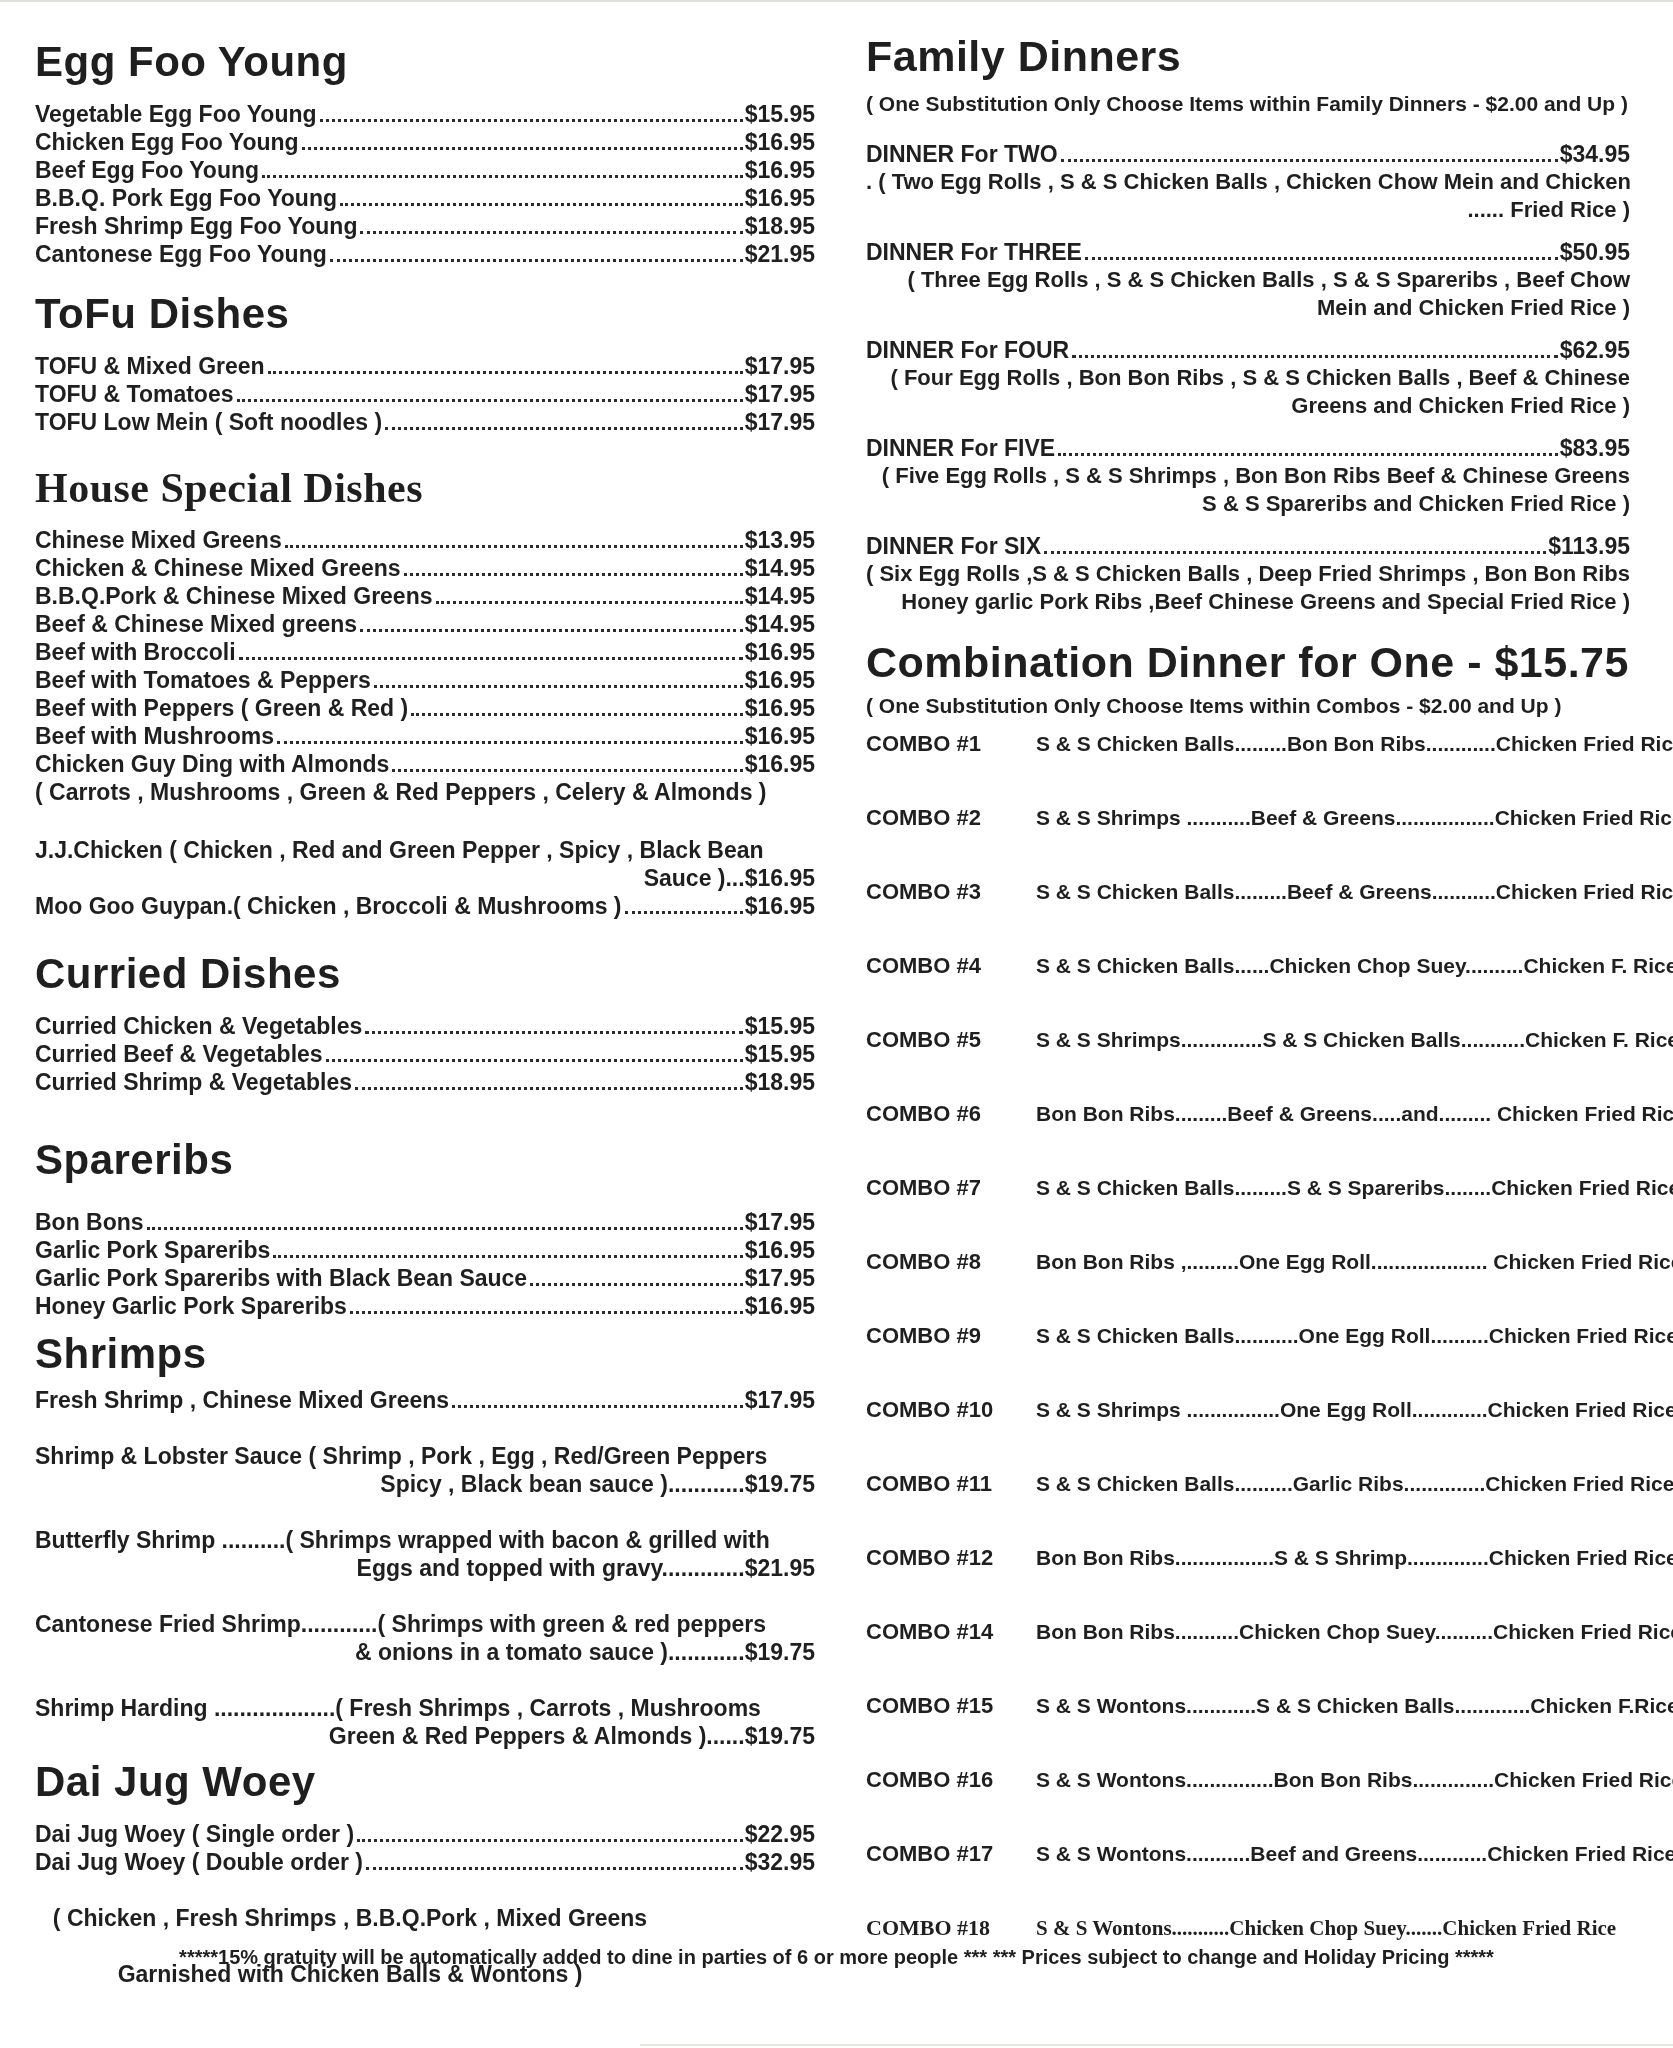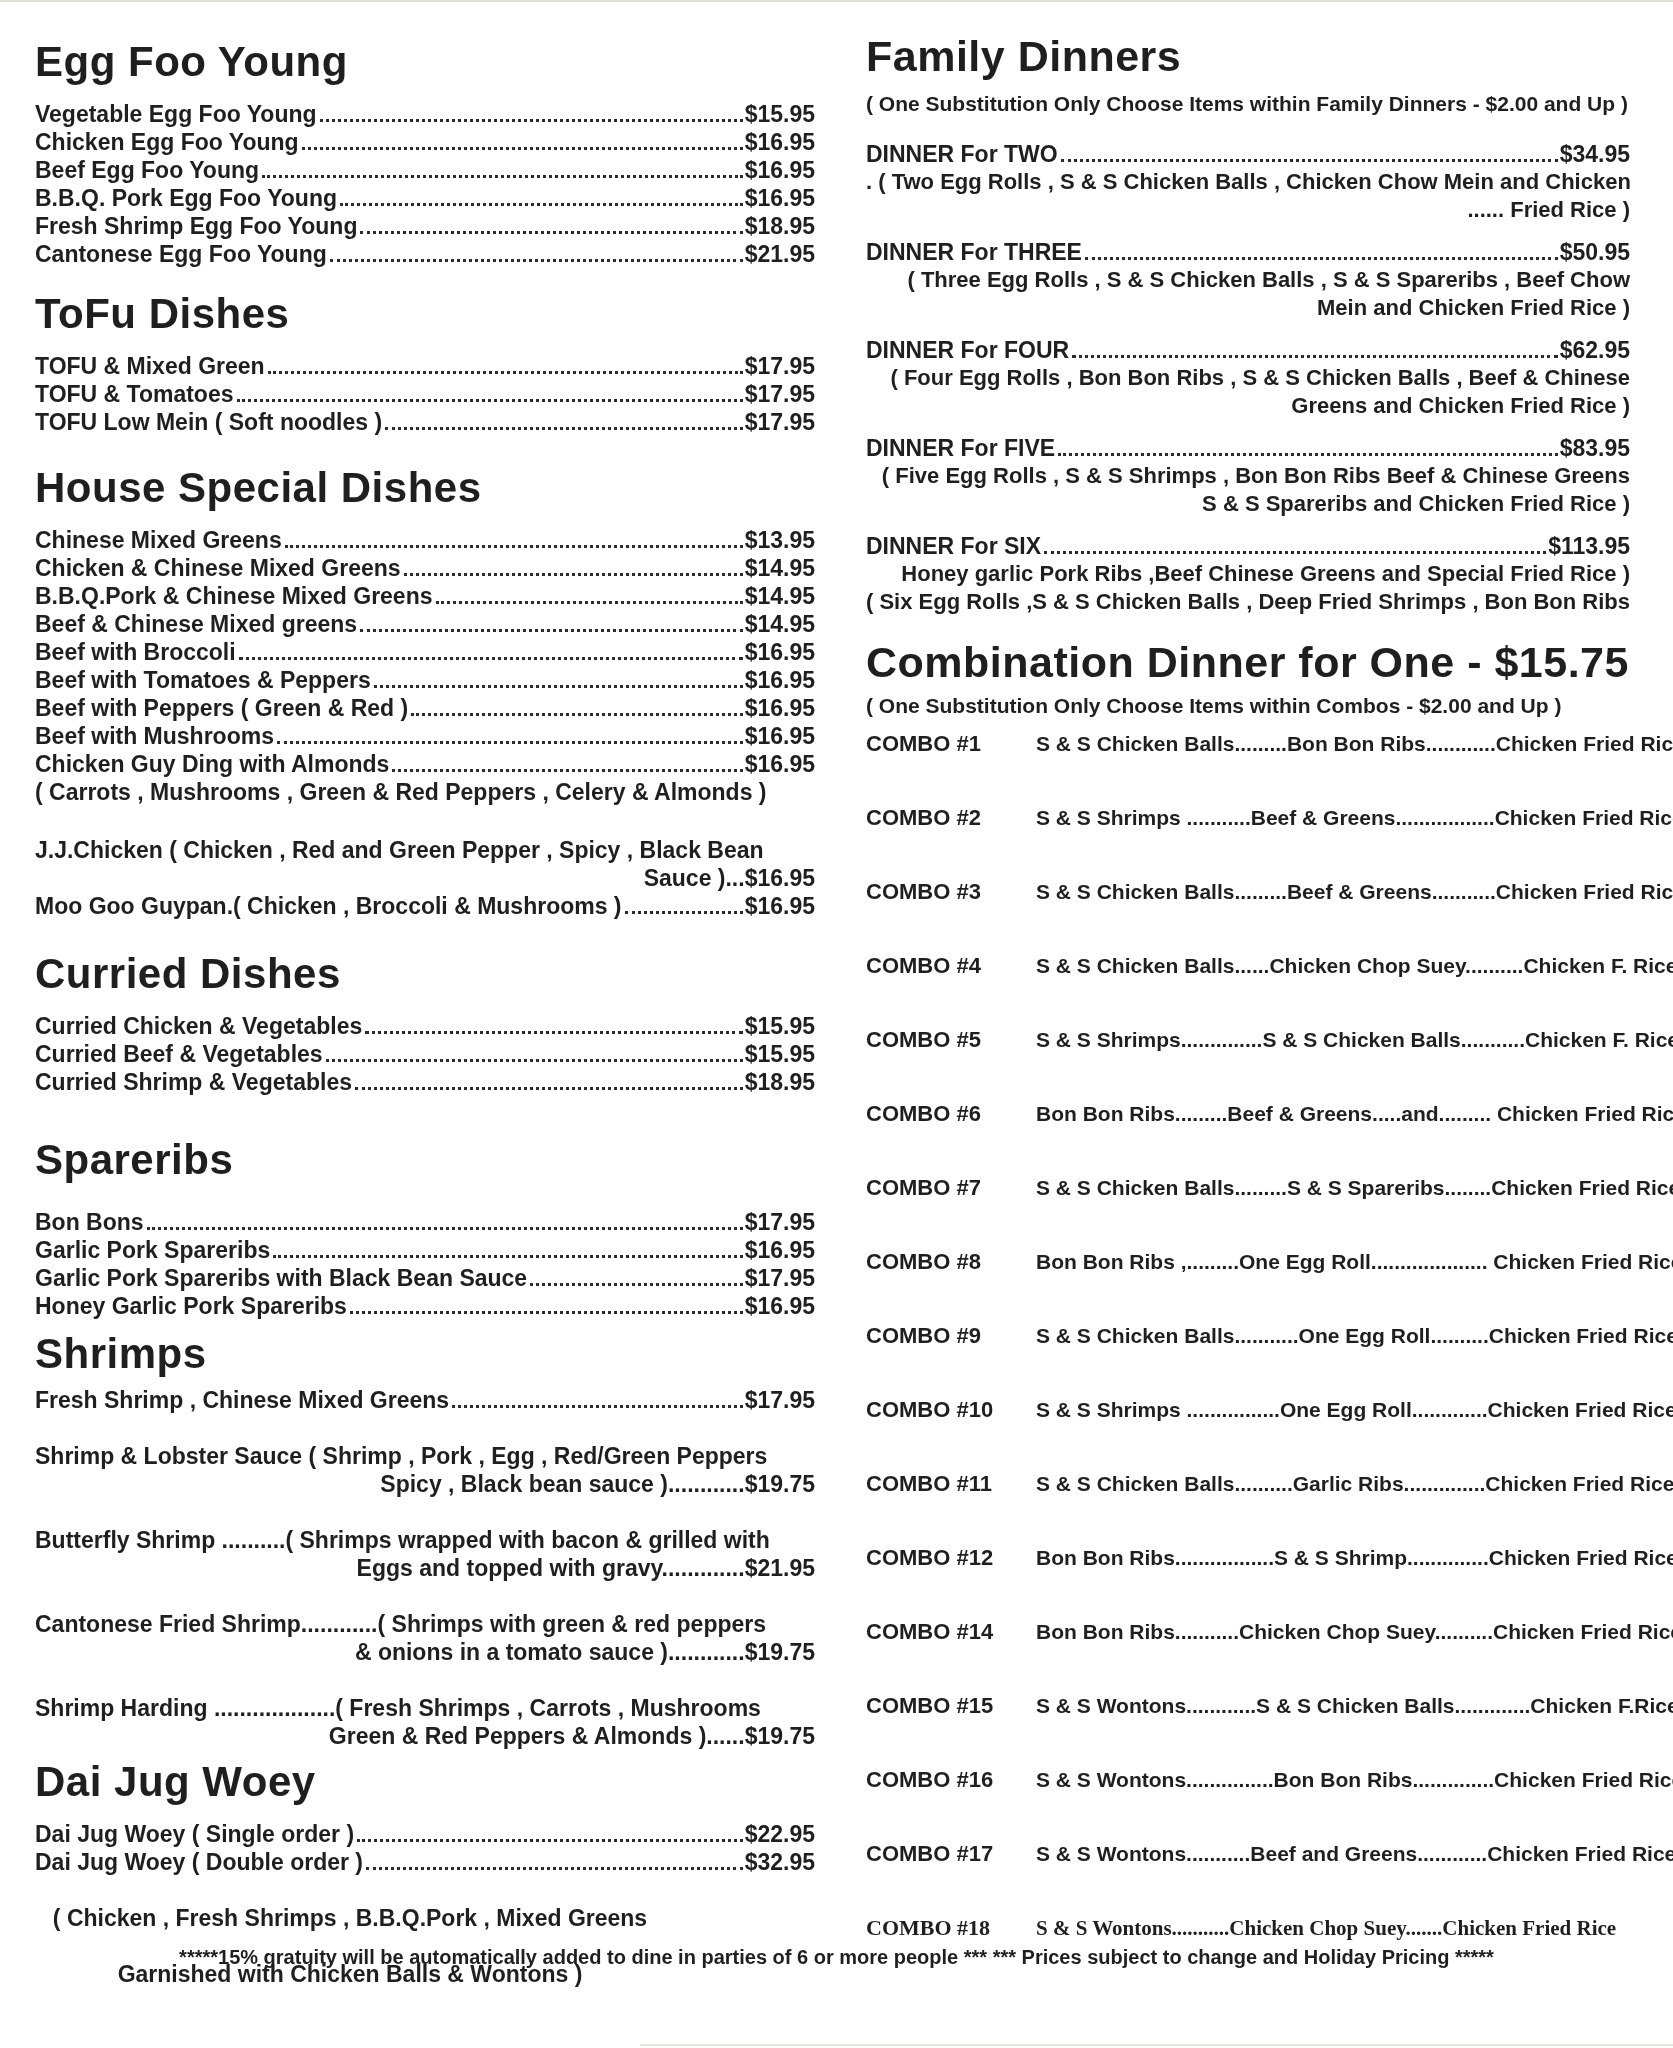--- a/index.html
+++ b/index.html
@@ -14,21 +14,21 @@
   .edge-bottom{position:absolute;bottom:2px;left:640px;right:0;height:2px;background:#e8e5e0;}
 
   
   .col-left{position:absolute;left:35px;top:38px;width:780px;}
   .col-right{position:absolute;left:866px;top:30px;width:764px;}
 
   
   .ltitle{font-size:42px;line-height:48px;letter-spacing:.5px;}
   .sec-0 .ltitle{margin:0 0 14px 0;}
   .sec-1 .ltitle{margin:22px 0 14px 0;}
-  .sec-2 .ltitle{margin:28px 0 14px 0;}
+  .sec-2 .ltitle{margin:28px 0 14px 0;font-family:Liberation Serif, serif;}
   .sec-3 .ltitle{margin:30px 0 14px 0;}
   .sec-4 .ltitle{margin:40px 0 24px 0;}
   .sec-5 .ltitle{margin:10px 0 8px 0;}
   .sec-6 .ltitle{margin:8px 0 14px 0;}
 
   .prow{display:flex;align-items:baseline;height:28px;font-size:23px;line-height:28px;}
   .iname{white-space:nowrap;text-align:right;}
   .leader{flex:1;border-bottom:3px dotted #2b2b2b;margin:0 2px 5px 3px;min-width:12px;}
   .iprice{white-space:nowrap;}
   .nrow{height:28px;font-size:23px;line-height:28px;white-space:nowrap;}
@@ -299,22 +299,22 @@
           </div>
           <div class="ddesc">( Five Egg Rolls , S &amp; S Shrimps , Bon Bon Ribs Beef &amp; Chinese Greens</div>
           <div class="ddesc">S &amp; S Spareribs and Chicken Fried Rice )</div>
         </div>
         <div class="dinner">
           <div class="drow">
             <span class="dname">DINNER For SIX</span>
             <span class="leader"></span>
             <span class="iprice">$113.95</span>
           </div>
+          <div class="ddesc">( Six Egg Rolls ,S &amp; S Chicken Balls , Deep Fried Shrimps , Bon Bon Ribs</div>
           <div class="ddesc">Honey garlic Pork Ribs ,Beef Chinese Greens and Special Fried Rice )</div>
-          <div class="ddesc">( Six Egg Rolls ,S &amp; S Chicken Balls , Deep Fried Shrimps , Bon Bon Ribs</div>
         </div>
       </div>
     <div class="rtitle combo-title">Combination Dinner for One - $15.75</div>
     <div class="rsubtitle combo-sub">( One Substitution Only Choose Items within Combos - $2.00 and Up )</div>
     <div class="combo-list" id="combos">
         <div class="combo">
           <span class="clabel">COMBO #1</span>
           <span class="ccontent">S &amp; S Chicken Balls.........Bon Bon Ribs............Chicken Fried Rice</span>
         </div>
         <div class="combo">

